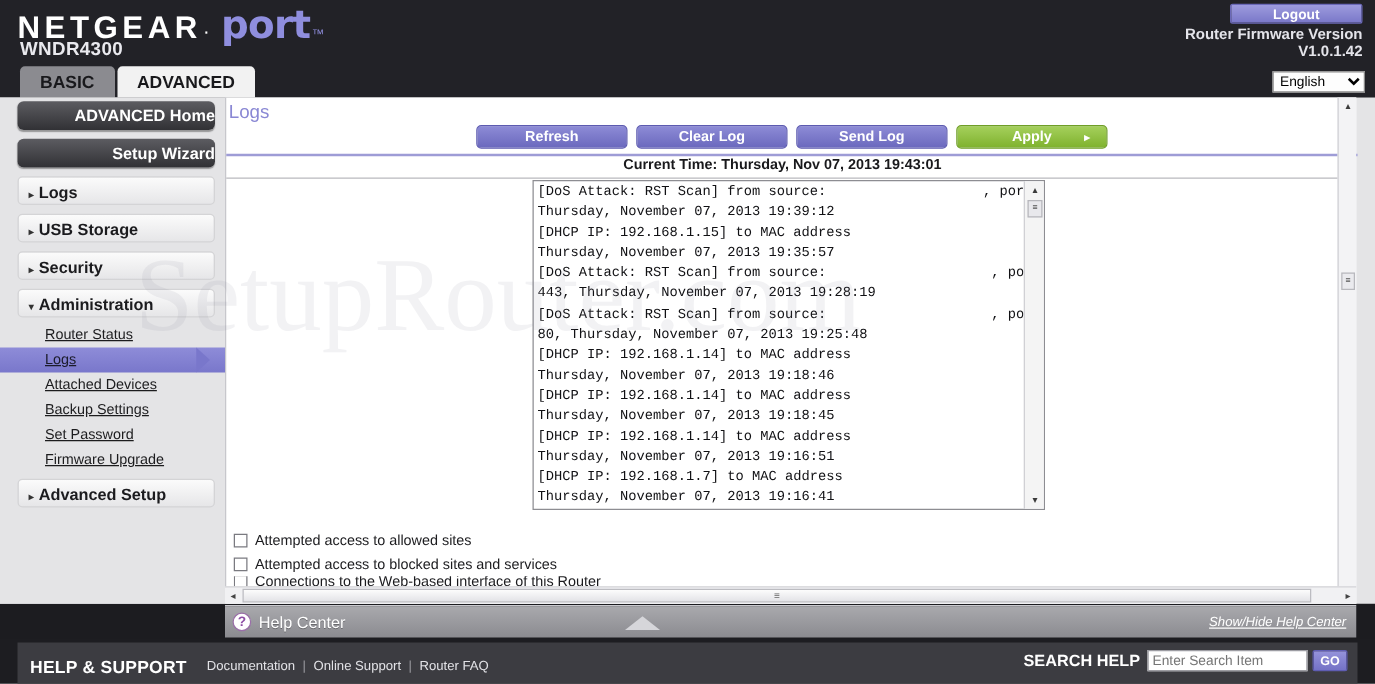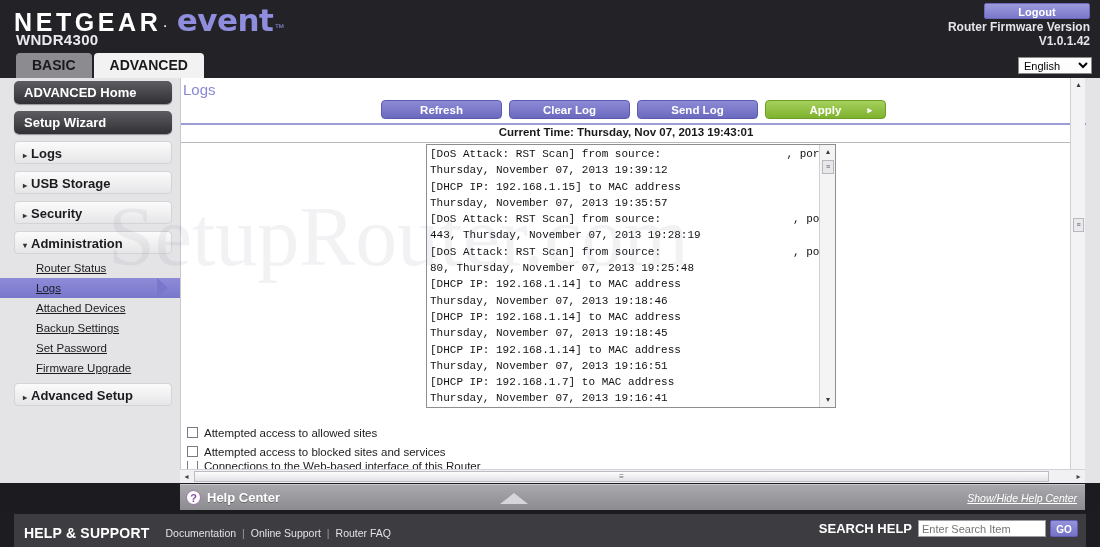--- a/index.html
+++ b/index.html
@@ -93,20 +93,21 @@
     background: #e4e4e6;
     padding-top: 3px;
   }
   .nav-dark {
     margin: 0 8px 7px 14px; height: 23px; line-height: 23px;
     background: linear-gradient(#5c5c61,#313135);
     color: #ffffff; font-size: 13px; font-weight: bold;
     padding-left: 10px; border-radius: 5px;
     cursor: pointer;
     box-shadow: 0 1px 1px rgba(0,0,0,.35);
+    text-align: right;
   }
   .nav-light {
     margin: 0 8px 7px 14px; height: 23px; line-height: 23px;
     background: linear-gradient(#fbfbfb,#e6e6e8);
     color: #1b1b1e; font-size: 13px; font-weight: bold;
     padding-left: 8px; border-radius: 4px;
     cursor: pointer;
     border: 1px solid #d4d4d6;
   }
   .nav-light .arrow { font-size: 8px; margin-right: 4px; color:#333; }
@@ -262,21 +263,21 @@
   }
   .help-q {
     position: absolute; left: 6px; top: 5px;
     width: 15px; height: 15px; border-radius: 50%;
     background: #ffffff; border: 1px solid #9a6fa8;
     color: #8d4da5; font-size: 11px; font-weight: bold;
     text-align: center; line-height: 14px;
   }
   .help-title {
     position: absolute; left: 27px; top: 5px;
-    color: #ffffff; font-size: 13px; font-weight: bold;
+    color: #ffffff; font-size: 13px; font-weight: normal;
     text-shadow: 0 1px 0 rgba(0,0,0,.3);
   }
   .help-caret {
     position: absolute; left: 320px; top: 8px;
     width: 0; height: 0;
     border-left: 14px solid transparent;
     border-right: 14px solid transparent;
     border-bottom: 11px solid #d6d6da;
     cursor: pointer;
   }
@@ -338,21 +339,21 @@
 </style>
 </head>
 <body>
 
 <div id="app">
 
   <div class="topbar">
     <div class="brand">
       <span class="brand-netgear">NETGEAR</span>
       <span class="brand-dot">·</span>
-      <span class="brand-genie">event</span>
+      <span class="brand-genie">port</span>
       <span class="brand-tm">™</span>
     </div>
     <div class="model">WNDR4300</div>
 
     <div class="logout-btn">Logout</div>
     <div class="fw-line1">Router Firmware Version</div>
     <div class="fw-line2">V1.0.1.42</div>
 
     <select class="lang-select">
       <option>English</option>

